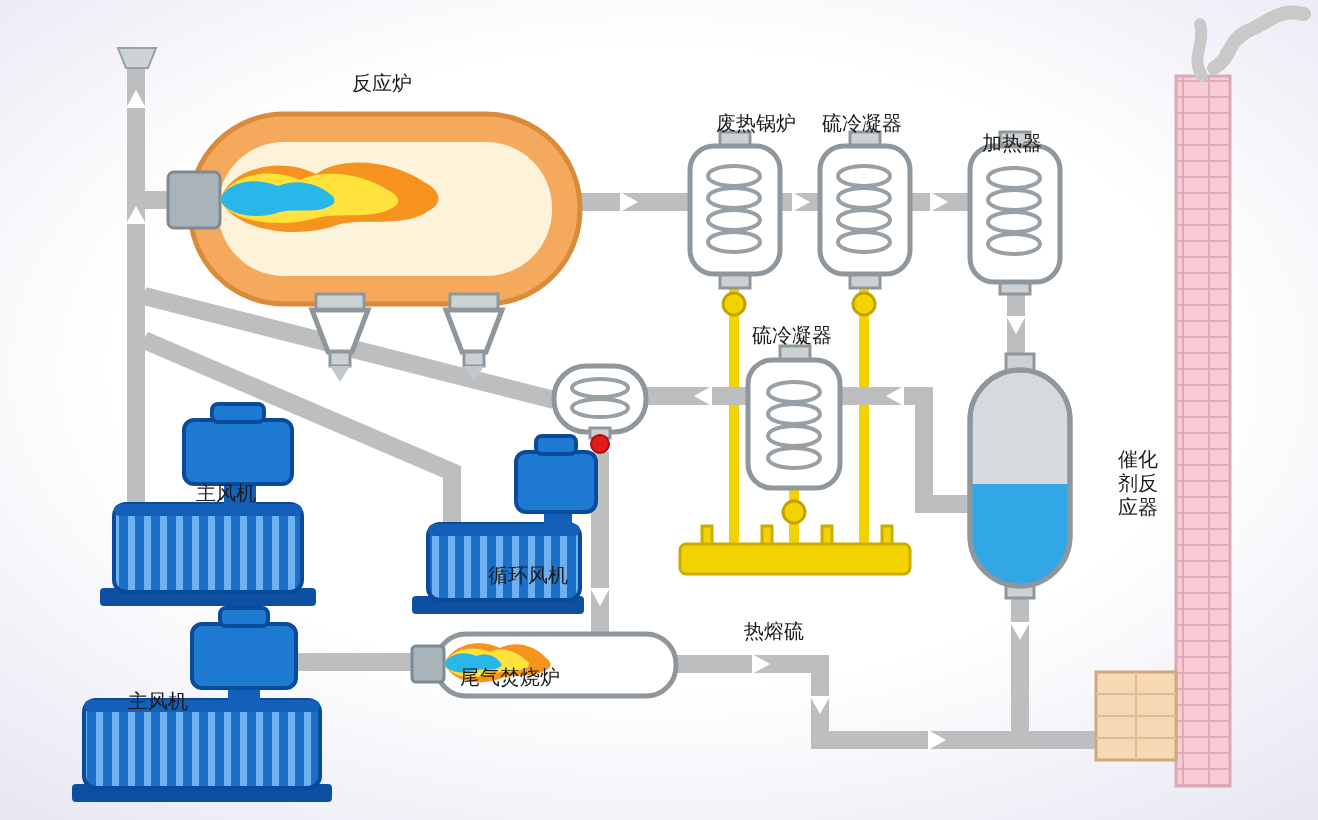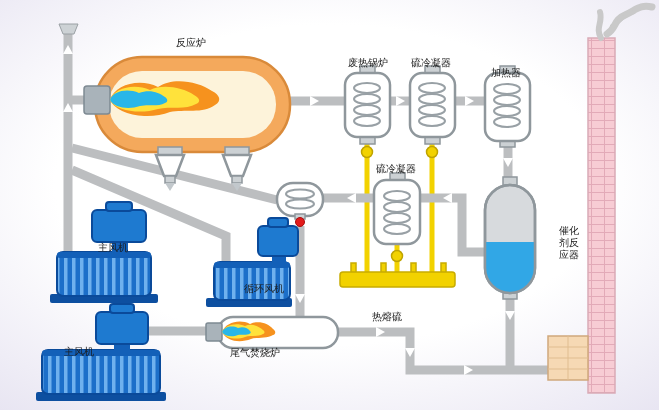--- a/index.html
+++ b/index.html
@@ -246,23 +246,23 @@
     <polygon class="arrow" points="452,193 452,203 443,198"></polygon>
     <polygon class="arrow" points="295,294 305,294 300,303"></polygon>
     <polygon class="arrow" points="376,327 376,337 385,332"></polygon>
     <polygon class="arrow" points="405,348 415,348 410,357"></polygon>
     <polygon class="arrow" points="505,311 515,311 510,320"></polygon>
     <polygon class="arrow" points="464,365 464,375 473,370"></polygon>
   </g>
 </svg>
 
   <div class="label" style="left:176px;top:38px;">反应炉</div>
-  <div class="label" style="left:348px;top:58px;">废热锅炉</div>
+  <div class="label" style="left:358px;top:58px;">废热锅炉</div>
   <div class="label" style="left:411px;top:58px;">硫冷凝器</div>
   <div class="label" style="left:491px;top:48px;margin-top:20px;">加热器</div>
   <div class="label" style="left:376px;top:164px;">硫冷凝器</div>
   <div class="label" style="left:559px;top:226px;width:26px;white-space:normal;">催化剂反应器</div>
   <div class="label" style="left:98px;top:243px;">主风机</div>
   <div class="label" style="left:244px;top:252px;margin-top:32px;">循环风机</div>
   <div class="label" style="left:64px;top:347px;">主风机</div>
-  <div class="label" style="left:230px;top:348px;">尾气焚烧炉</div>
+  <div class="label" style="left:230px;top:335px;">尾气焚烧炉</div>
   <div class="label" style="left:344px;top:312px;margin-left:28px;">热熔硫</div>
 </div>
 
 </body></html>

